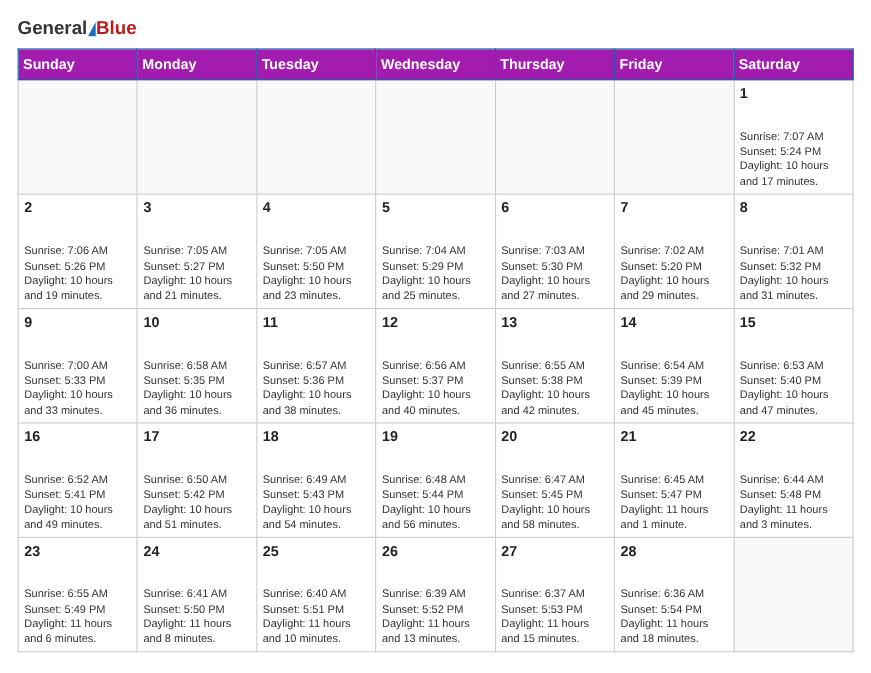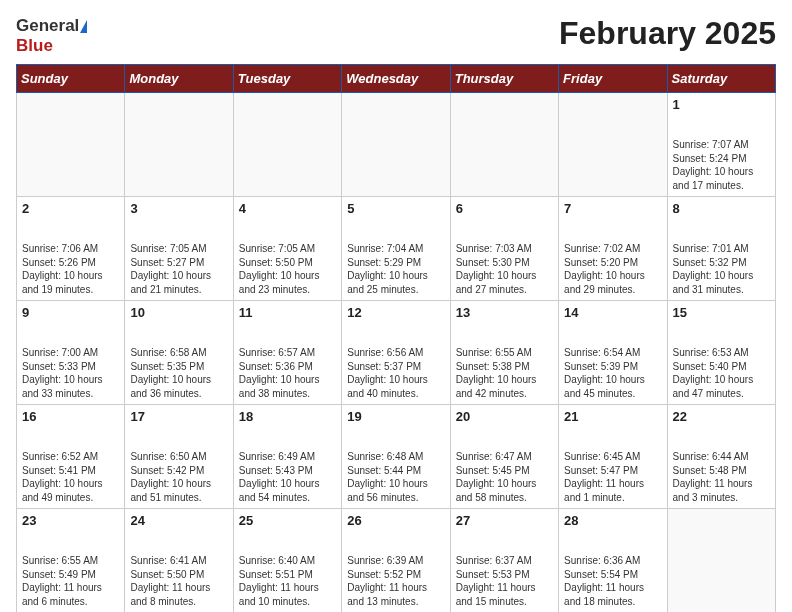--- a/index.html
+++ b/index.html
@@ -11,21 +11,21 @@
       padding: 16px;
     }
     .header {
       display: flex;
       justify-content: space-between;
       align-items: flex-start;
       margin-bottom: 8px;
     }
     .logo {
       display: flex;
-      flex-direction: column;
+      flex-direction: row;
       align-items: flex-start;
       justify-content: flex-end;
     }
     .title-block {
       text-align: right;
     }
     .month-title {
       font-size: 32px;
       font-weight: bold;
       color: #222;
@@ -35,28 +35,27 @@
       font-size: 15px;
       color: #444;
       margin-top: 2px;
     }
     .calendar {
       width: 100%;
       border-collapse: collapse;
       border: 1px solid #ccc;
     }
     .calendar th {
-      background-color: #7f1d1d;
+      background-color: #a21caf;
       color: #fff;
       font-size: 13px;
       font-weight: bold;
       padding: 6px 4px;
       text-align: left;
       border: 1px solid #1a5aaa;
-      font-style: italic;
     }
     .calendar td {
       vertical-align: top;
       border: 1px solid #ccc;
       padding: 4px 5px;
       width: 107px;
       min-height: 80px;
       height: 80px;
       font-size: 10.5px;
       color: #333;
@@ -110,21 +109,20 @@
   <div class="logo">
     <div class="logo-wrapper">
       <span class="logo-text-general">General</span>
       <span class="logo-triangle"></span>
     </div>
     <div>
       <span class="logo-text-blue">Blue</span>
     </div>
   </div>
   <div class="title-block">
-    <div class="month-title">February 2025</div>
   </div>
 </div>
 
 <table class="calendar">
   <thead>
     <tr>
     <th>Sunday</th>
         <th>Monday</th>
         <th>Tuesday</th>
         <th>Wednesday</th>

